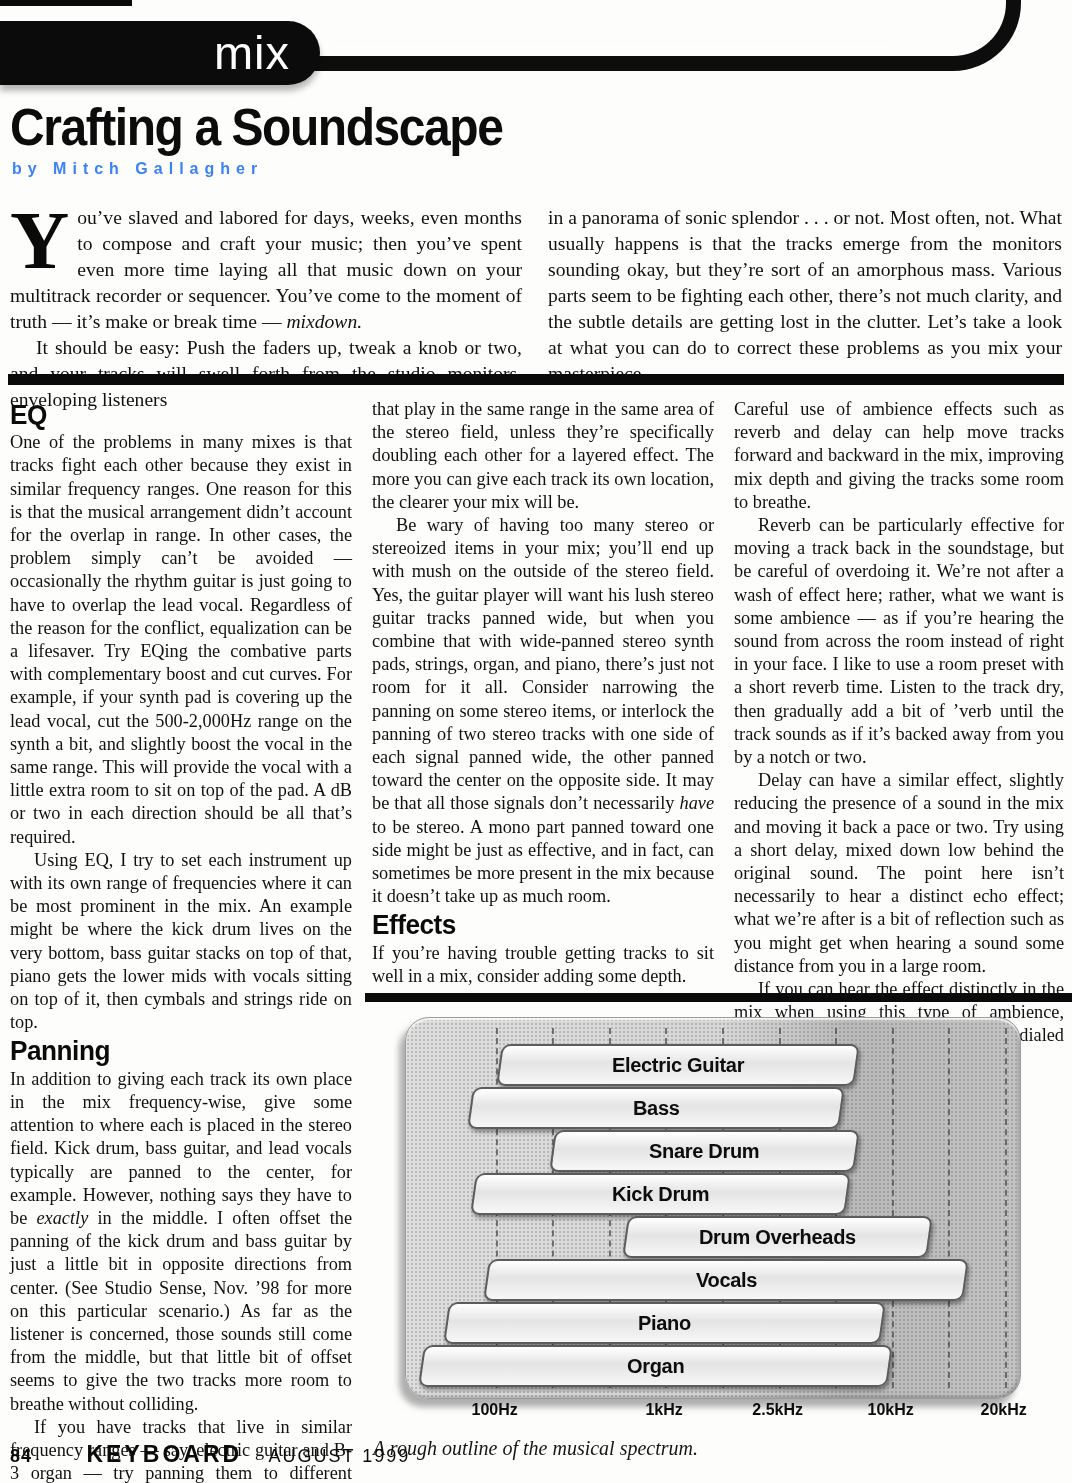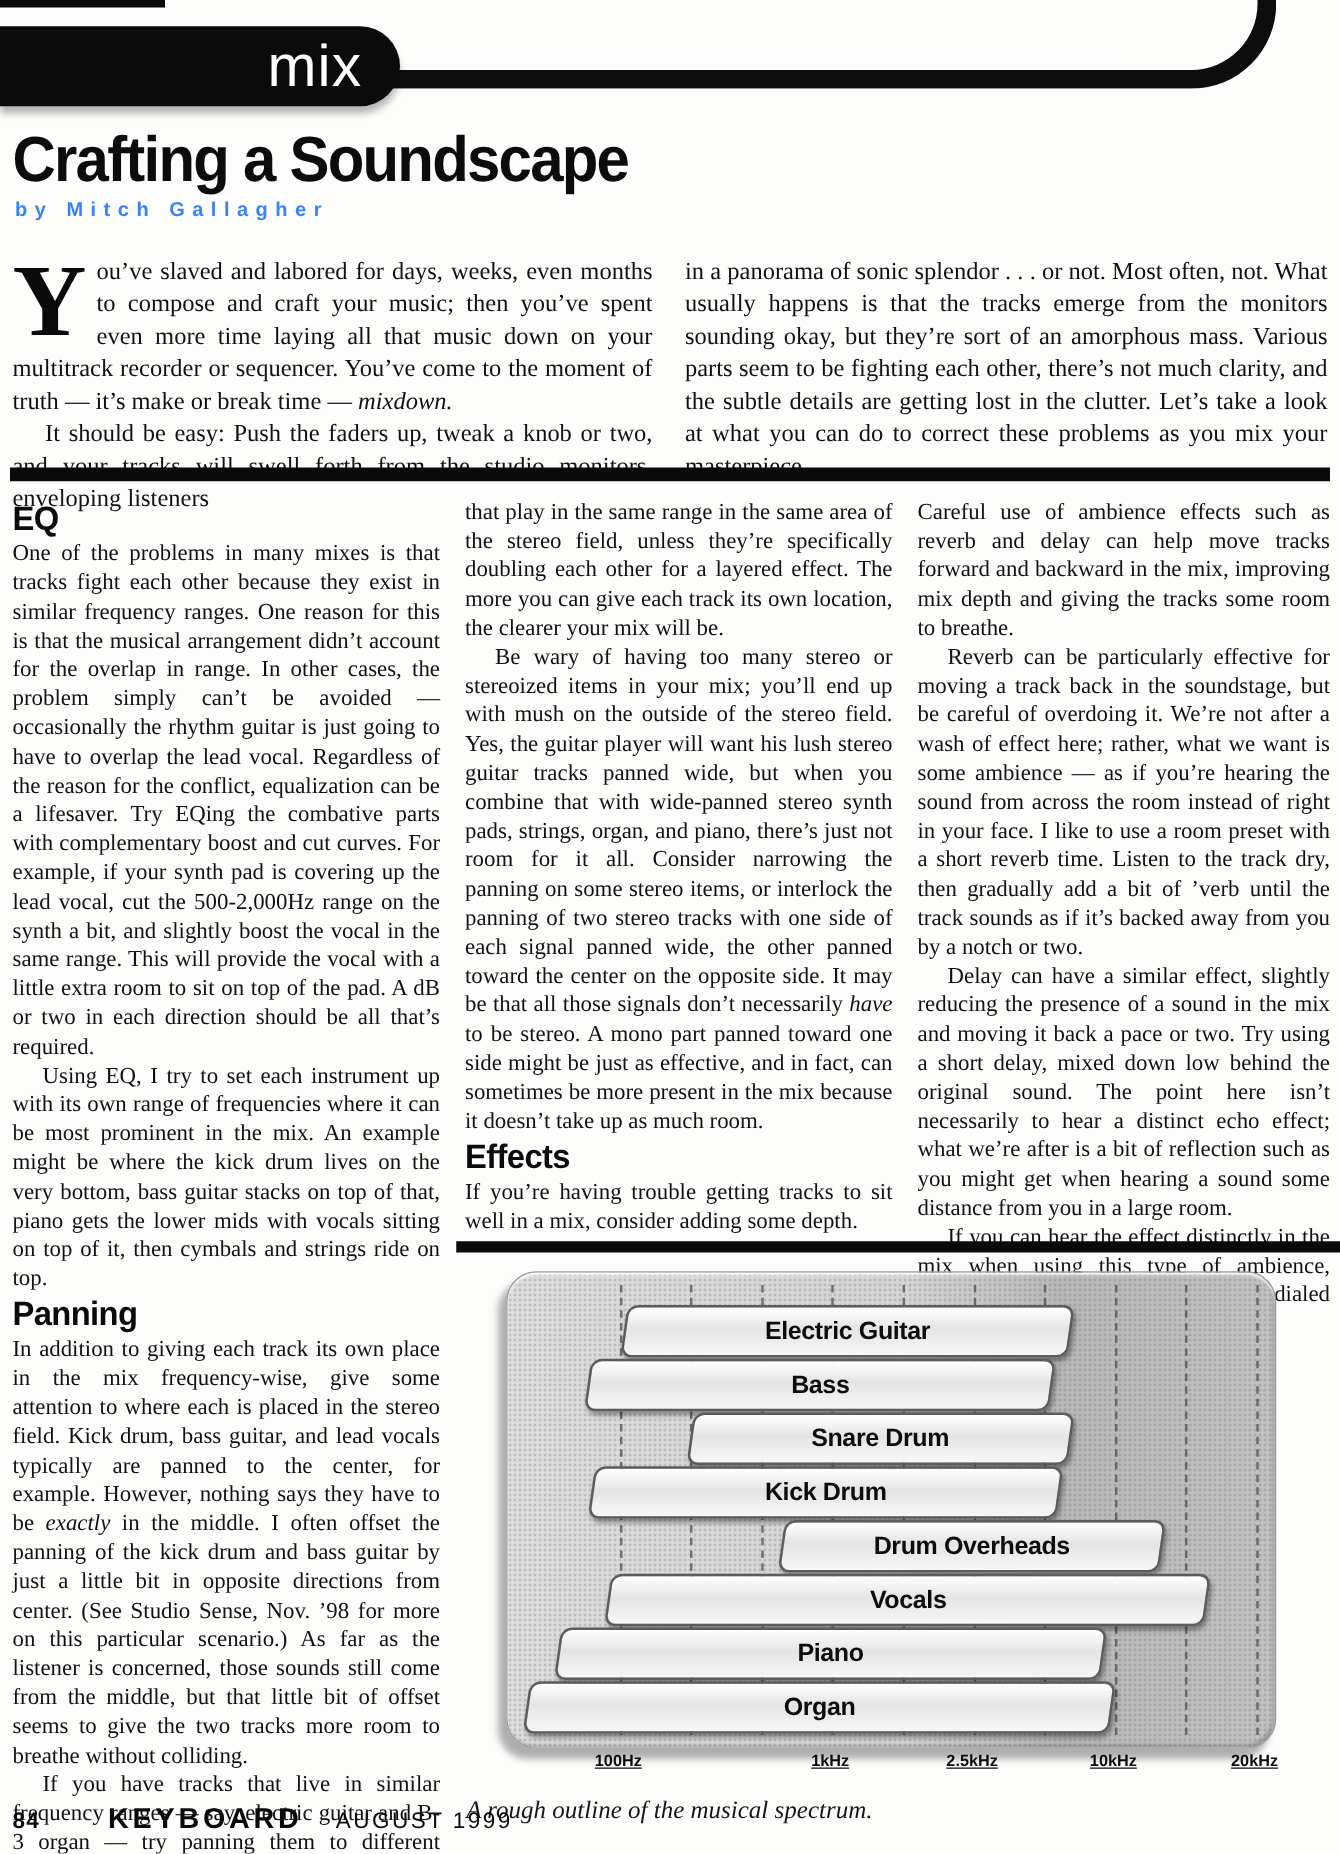--- a/index.html
+++ b/index.html
@@ -78,21 +78,21 @@
     display:flex;align-items:center;justify-content:center;
   }
   .freq-bar .bar-label{
     transform:skewX(8deg);
     font-family:"Liberation Sans", sans-serif;font-weight:bold;font-size:20px;color:#0d0d0d;
     white-space:nowrap;letter-spacing:-.3px;
   }
   .x-axis{position:absolute;left:405px;top:1401px;width:614px;height:26px;}
   .x-tick{
     position:absolute;transform:translateX(-50%);
-    font-family:"Liberation Sans", sans-serif;font-weight:bold;font-size:13px;color:#0c0c0c;white-space:nowrap;text-decoration:underline;
+    font-family:"Liberation Sans", sans-serif;font-weight:bold;font-size:16px;color:#0c0c0c;white-space:nowrap;
   }
   .fig-caption{
     position:absolute;left:373px;top:1437px;font-style:italic;font-size:20px;color:#151515;
   }
   
   .footer{position:absolute;left:10px;top:1441px;font-family:"Liberation Sans", sans-serif;color:#0b0b0b;}
   .footer .pageno{font-weight:900;font-size:18px;letter-spacing:1px;display:inline-block;vertical-align:baseline;}
   .footer .mag{font-weight:bold;font-size:23px;letter-spacing:3px;display:inline-block;margin-left:50px;}
   .footer .issue{font-size:18px;letter-spacing:2px;display:inline-block;margin-left:22px;}
 </style>

